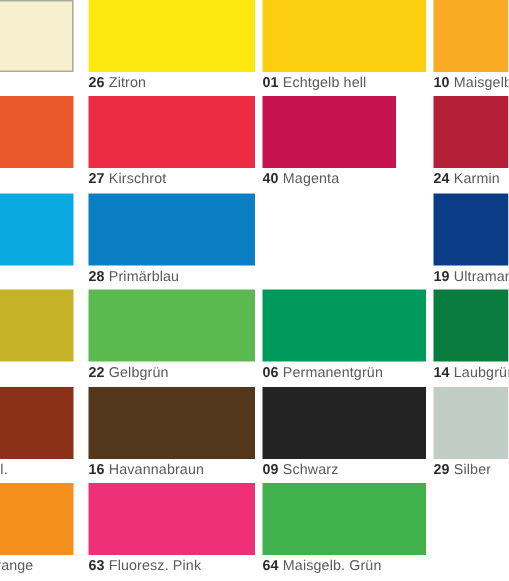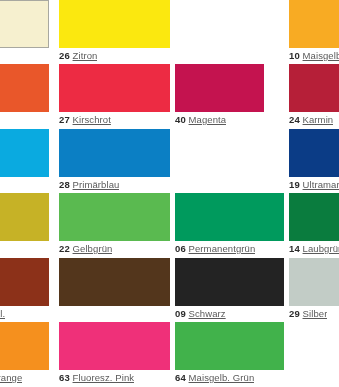--- a/index.html
+++ b/index.html
@@ -64,35 +64,38 @@
   }
 
   .swatch-code {
     font-weight: bold;
     color: #2b2b2b;
   }
 
   .swatch-name {
     font-weight: normal;
     color: #5a5a5a;
-    text-decoration: underline;
   }
 </style>
 </head>
 <body>
 
 <div id="swatch-sheet">
     <div class="swatch-row" style="top: 0px;">
       <div class="swatch-cell" style="left: -10px; width: 59px;">
         <div class="swatch-chip keyline" style="background: rgb(246, 240, 207);"></div>
         <div class="swatch-label"><span class="swatch-code"></span> <span class="swatch-name"></span></div>
       </div>
       <div class="swatch-cell" style="left: 59px; width: 111px;">
         <div class="swatch-chip" style="background: rgb(251, 232, 15);"></div>
         <div class="swatch-label"><span class="swatch-code">26</span> <span class="swatch-name">Zitron</span></div>
+      </div>
+      <div class="swatch-cell" style="left: 175px; width: 109px;">
+        <div class="swatch-chip" style="background: rgb(251, 207, 16);"></div>
+        <div class="swatch-label"><span class="swatch-code">01</span> <span class="swatch-name">Echtgelb hell</span></div>
       </div>
       <div class="swatch-cell" style="left: 289px; width: 50px;">
         <div class="swatch-chip" style="background: rgb(248, 171, 35);"></div>
         <div class="swatch-label"><span class="swatch-code">10</span> <span class="swatch-name">Maisgelb</span></div>
       </div>
     </div>
     <div class="swatch-row" style="top: 64px;">
       <div class="swatch-cell" style="left: -10px; width: 59px;">
         <div class="swatch-chip" style="background: rgb(233, 87, 42);"></div>
       </div>
@@ -140,20 +143,21 @@
         <div class="swatch-label"><span class="swatch-code">14</span> <span class="swatch-name">Laubgrün</span></div>
       </div>
     </div>
     <div class="swatch-row" style="top: 258px;">
       <div class="swatch-cell" style="left: -10px; width: 59px;">
         <div class="swatch-chip" style="background: rgb(140, 49, 25);"></div>
         <div class="swatch-label"><span class="swatch-code"></span> <span class="swatch-name">dkl.</span></div>
       </div>
       <div class="swatch-cell" style="left: 59px; width: 111px;">
         <div class="swatch-chip" style="background: rgb(83, 54, 28);"></div>
+        <div class="swatch-label"><span class="swatch-code">16</span> <span class="swatch-name">Havannabraun</span></div>
       </div>
       <div class="swatch-cell" style="left: 175px; width: 109px;">
         <div class="swatch-chip" style="background: rgb(35, 35, 35);"></div>
         <div class="swatch-label"><span class="swatch-code">09</span> <span class="swatch-name">Schwarz</span></div>
       </div>
       <div class="swatch-cell" style="left: 289px; width: 50px;">
         <div class="swatch-chip" style="background: rgb(194, 204, 198);"></div>
         <div class="swatch-label"><span class="swatch-code">29</span> <span class="swatch-name">Silber</span></div>
       </div>
     </div>

